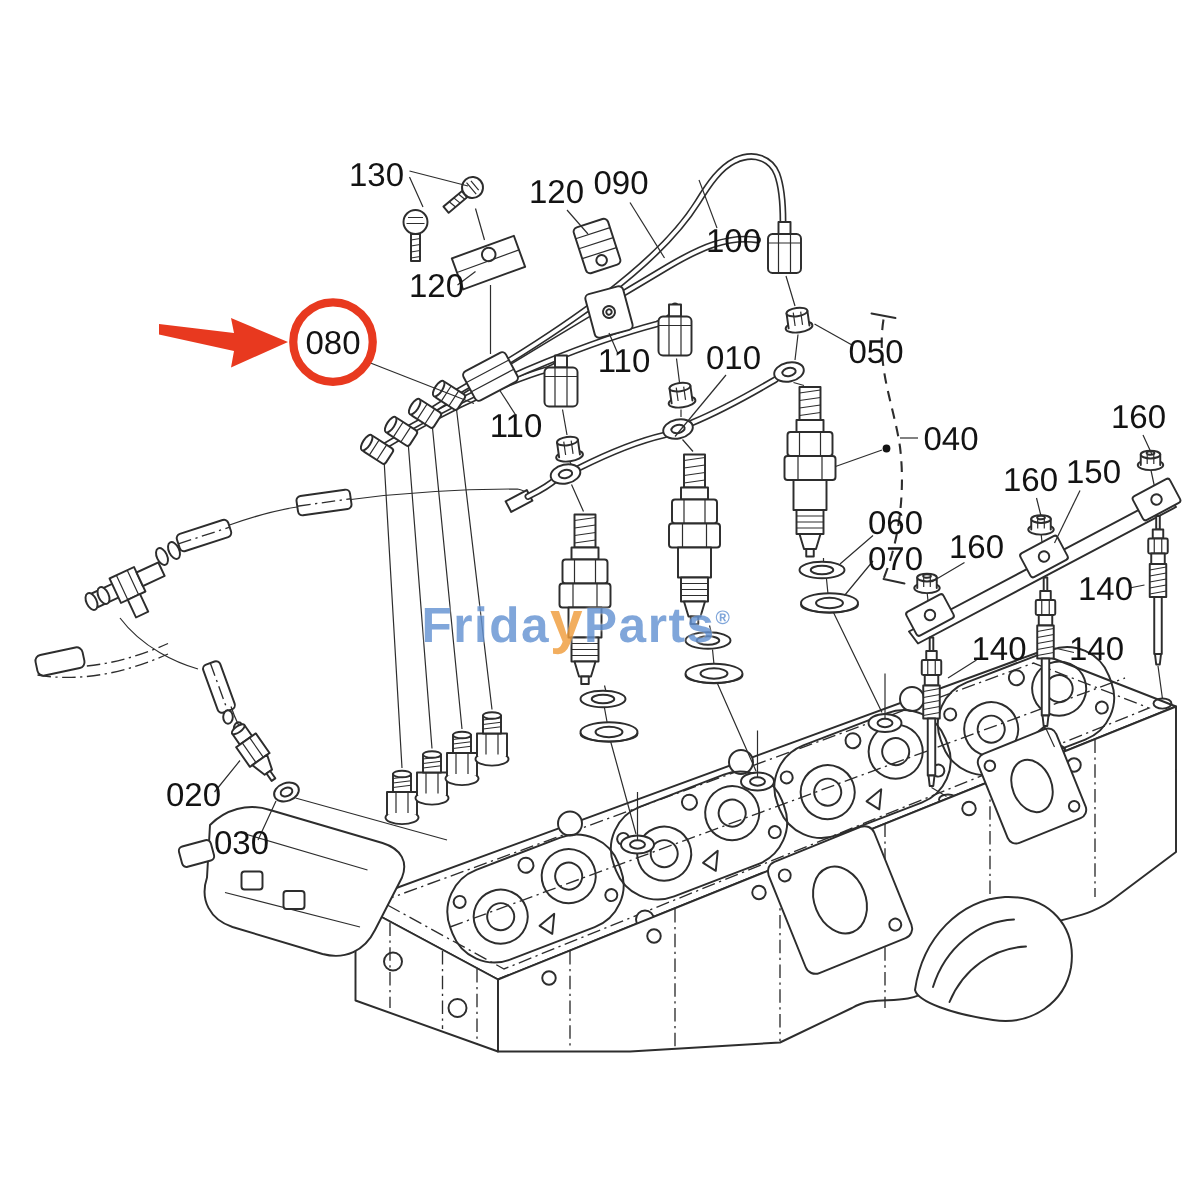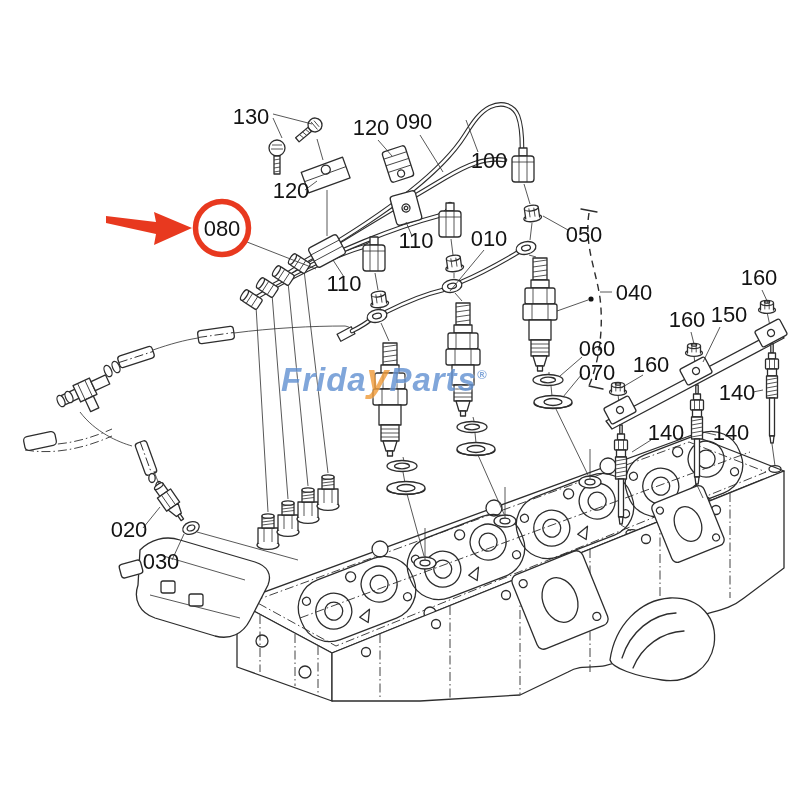--- a/index.html
+++ b/index.html
@@ -15,22 +15,22 @@
   .ln{stroke:var(--line);fill:none;stroke-width:1.3;stroke-linecap:round;stroke-linejoin:round;}
   .wf{stroke:var(--line);fill:#fff;stroke-width:1.3;stroke-linecap:round;stroke-linejoin:round;}
   .thin{stroke:var(--line);fill:none;stroke-width:0.8;}
   .dd{stroke:var(--line);fill:none;stroke-width:0.9;stroke-dasharray:9 3 1.5 3;}
   .dash{stroke:var(--line);fill:none;stroke-width:1.4;stroke-dasharray:7 5;}
   .pipe-o{stroke:var(--line);fill:none;stroke-width:4.6;stroke-linecap:round;}
   .pipe-i{stroke:#fff;fill:none;stroke-width:2.4;stroke-linecap:round;}
   .lbl{font-family:"Liberation Sans",sans-serif;font-size:22px;fill:#131313;text-anchor:middle;}
   .red{stroke:var(--annotation-red);fill:none;}
   .redfill{fill:var(--annotation-red);stroke:none;}
-  .watermark{position:absolute;left:281px;top:356px;opacity:.82;white-space:nowrap;
-             font-style:italic;font-weight:bold;font-size:33px;color:var(--watermark-blue);
+  .watermark{position:absolute;left:281px;top:394px;opacity:.82;white-space:nowrap;
+             font-weight:bold;font-size:33px;color:var(--watermark-blue);
              letter-spacing:1px;text-shadow:0 0 2px #ffffff;}
   .watermark .accent{color:var(--watermark-orange);font-size:39px;font-weight:bold;}
   .watermark sup{font-size:13px;}
 </style>
 </head>
 <body>
 
 <div id="stage">
 <svg width="800" height="800" viewBox="0 0 800 800">
 

